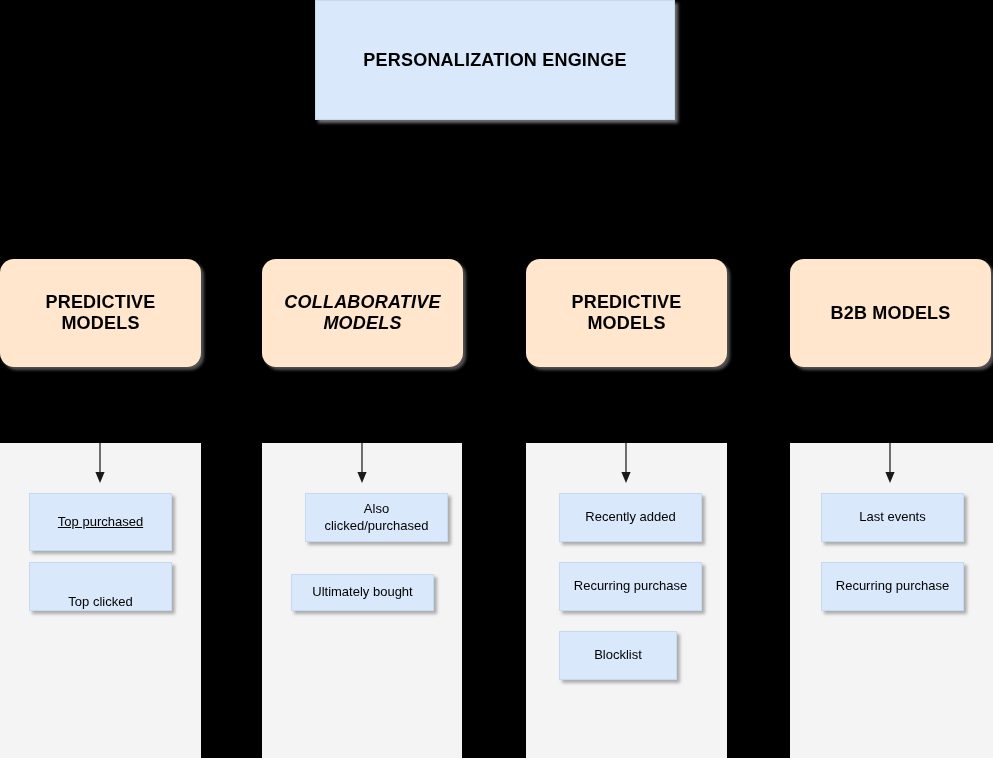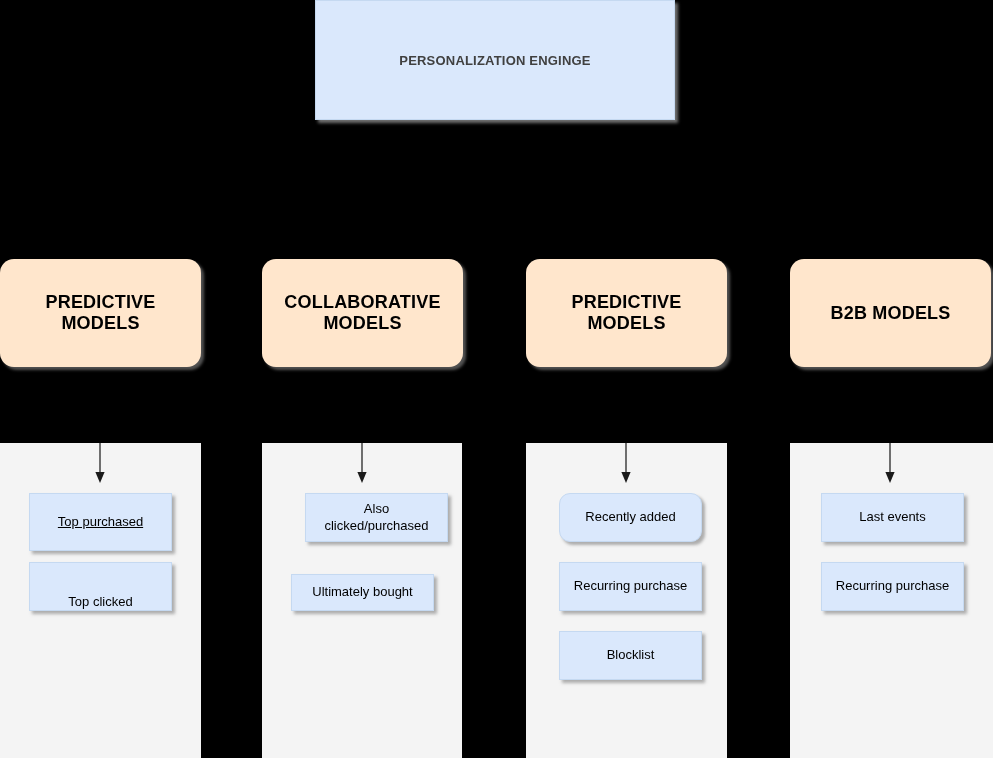--- a/index.html
+++ b/index.html
@@ -28,23 +28,23 @@
     height: 120px;
     background: #dae8fc;
     border: 1px solid #c5d9f1;
     box-sizing: border-box;
     display: flex;
     align-items: center;
     justify-content: center;
     box-shadow: 3px 3px 3px rgba(150,150,150,0.75);
   }
   .engine-label {
-    font-size: 13px;
+    font-size: 18px;
     font-weight: bold;
-    color: #404040;
+    color: #000000;
     letter-spacing: 0.2px;
     text-align: center;
   }
 
   
   .model-box {
     position: absolute;
     top: 259px;
     height: 108px;
     background: #ffe6cc;
@@ -105,21 +105,21 @@
 
 <div id="canvas">
 
   <div class="engine-box">
     <div class="engine-label">PERSONALIZATION ENGINGE</div>
   </div>
 
   <div class="model-box" style="left:0px;width:201px;">
     <div class="model-label">PREDICTIVE MODELS</div>
   </div>
-  <div class="model-box" style="left:262px;width:201px;">
+  <div class="model-box" style="left:262px;width:201px;font-style:italic;">
     <div class="model-label">COLLABORATIVE MODELS</div>
   </div>
   <div class="model-box" style="left:526px;width:201px;">
     <div class="model-label">PREDICTIVE MODELS</div>
   </div>
   <div class="model-box" style="left:790px;width:201px;">
     <div class="model-label">B2B MODELS</div>
   </div>
 
   <div class="panel" style="left:0px;width:201px;">
@@ -146,27 +146,27 @@
     <div class="leaf-box" style="left:29px;top:119px;width:143px;height:37px;margin-top:12px;">
       <div class="leaf-label">Ultimately bought</div>
     </div>
   </div>
 
   <div class="panel" style="left:526px;width:201px;">
     <svg class="arrow-svg" viewBox="0 0 201 50">
       <line x1="100" y1="0" x2="100" y2="32" stroke="#4d4d4d" stroke-width="1.6"></line>
       <polygon points="100,40 95.4,29 104.6,29" fill="#1a1a1a"></polygon>
     </svg>
-    <div class="leaf-box" style="left:33px;top:50px;width:143px;height:49px;border-radius:11px;">
+    <div class="leaf-box" style="left:33px;top:50px;width:143px;height:49px;">
       <div class="leaf-label">Recently added</div>
     </div>
     <div class="leaf-box" style="left:33px;top:119px;width:143px;height:49px;">
       <div class="leaf-label">Recurring purchase</div>
     </div>
-    <div class="leaf-box" style="left:33px;top:188px;width:143px;height:49px;">
+    <div class="leaf-box" style="left:33px;top:188px;width:118px;height:49px;">
       <div class="leaf-label">Blocklist</div>
     </div>
   </div>
 
   <div class="panel" style="left:790px;width:203px;">
     <svg class="arrow-svg" viewBox="0 0 203 50">
       <line x1="100" y1="0" x2="100" y2="32" stroke="#4d4d4d" stroke-width="1.6"></line>
       <polygon points="100,40 95.4,29 104.6,29" fill="#1a1a1a"></polygon>
     </svg>
     <div class="leaf-box" style="left:31px;top:50px;width:143px;height:49px;">

